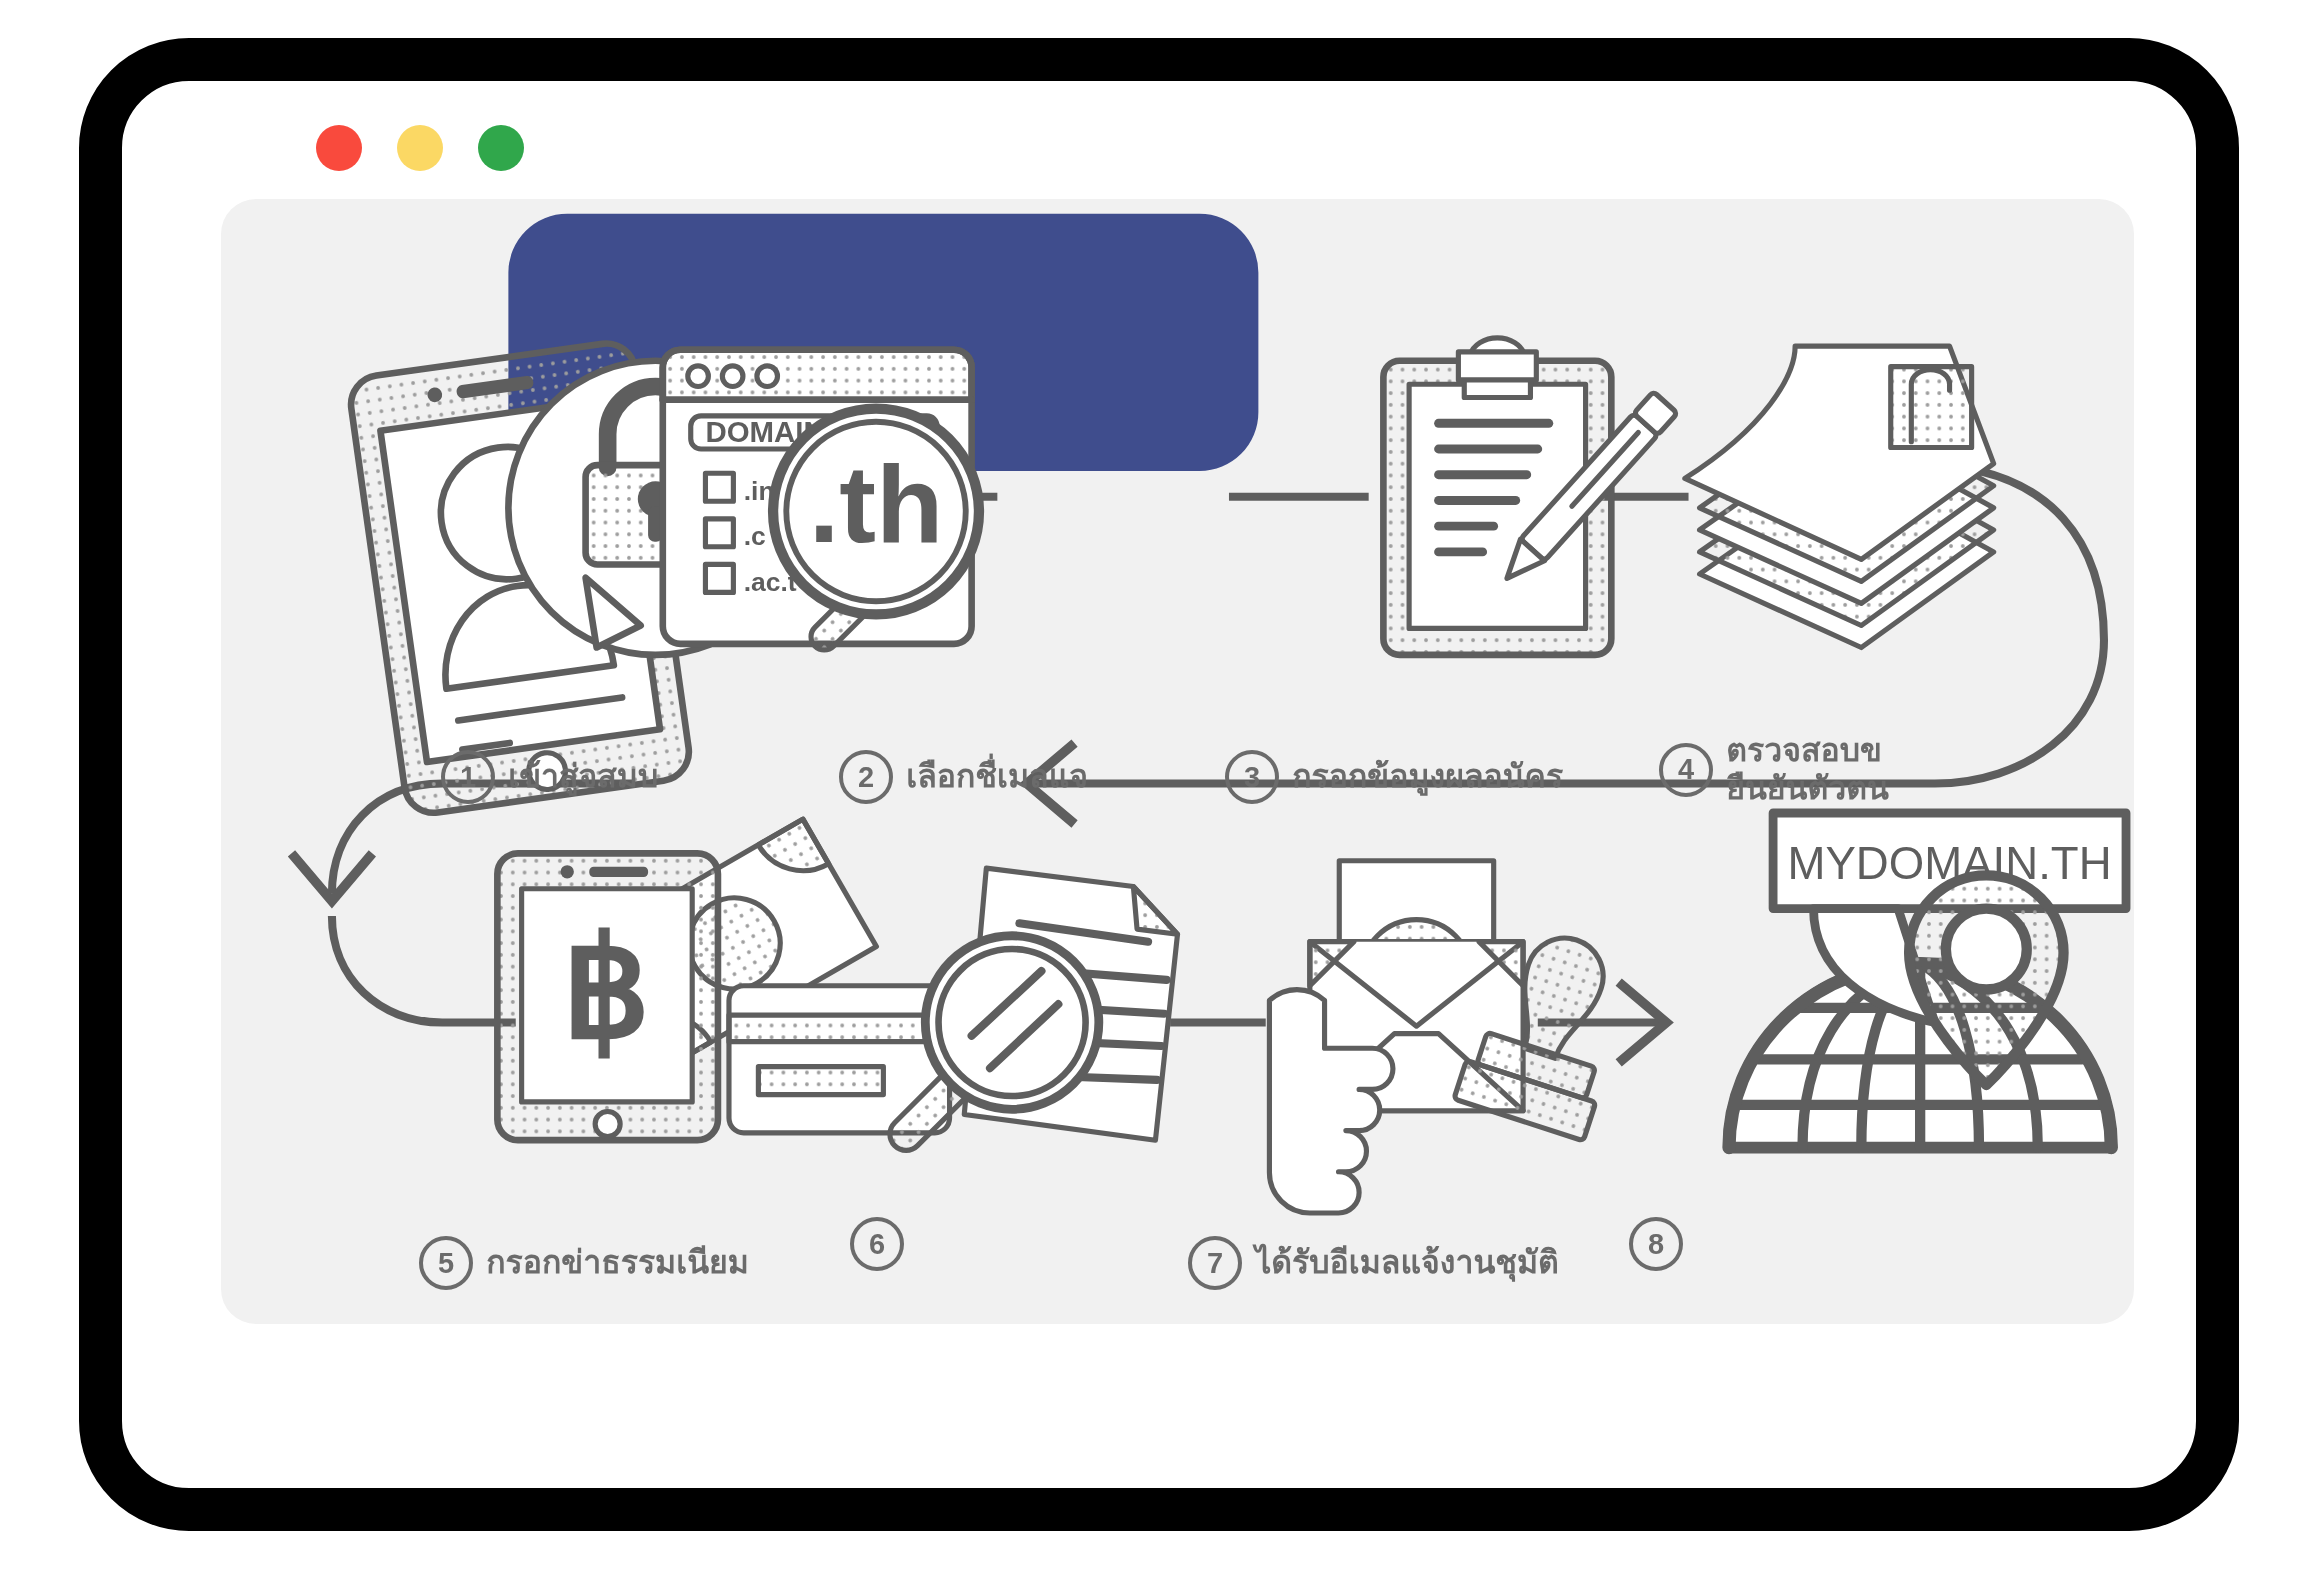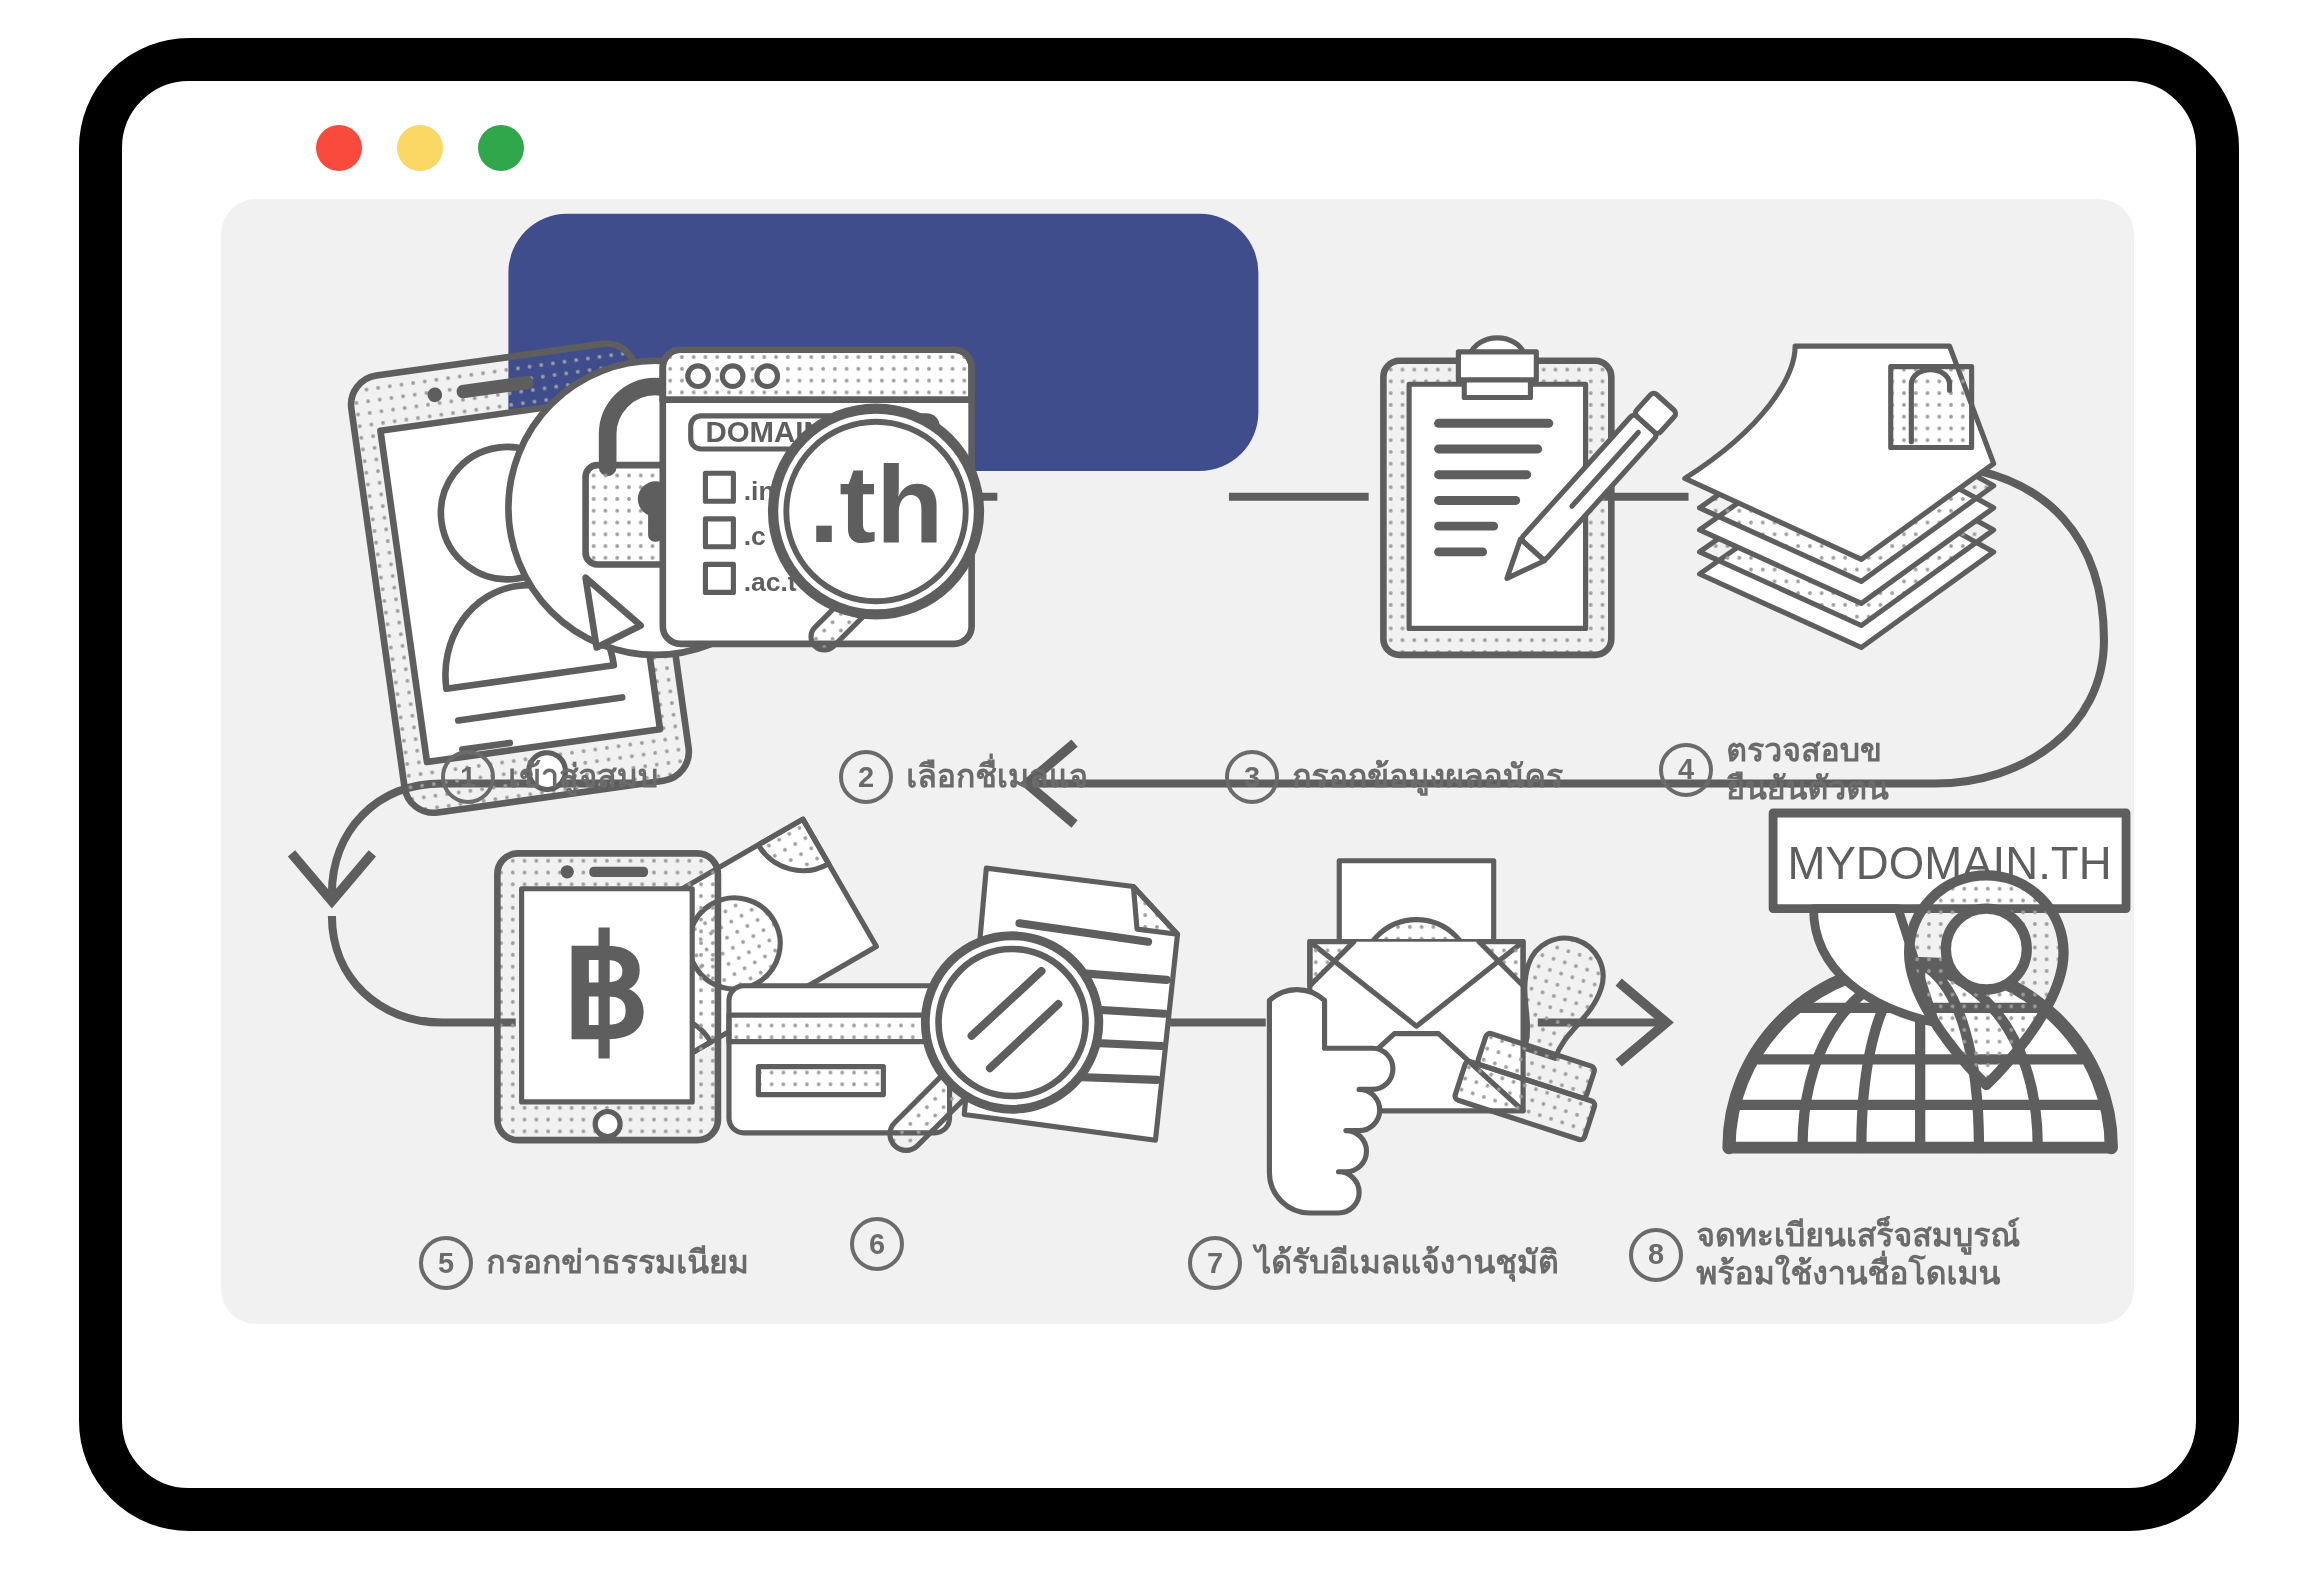--- a/index.html
+++ b/index.html
@@ -330,18 +330,16 @@
     <div class="numcircle">6</div>
   </div>
 
   <div class="caption" style="left:1188px;top:1236px;">
     <div class="numcircle">7</div>
     <div class="captext">ได้รับอีเมลแจ้งานชุมัติ</div>
   </div>
 
   <div class="caption" style="left:1629px;top:1217px;">
     <div class="numcircle">8</div>
-    <div class="captext">จดทะเบียนเสร็จสมบูรณ์
-พร้อมใช้งานชื่อโดเมน</div>
   </div>
 
 </div>
 
 
 </body></html>

